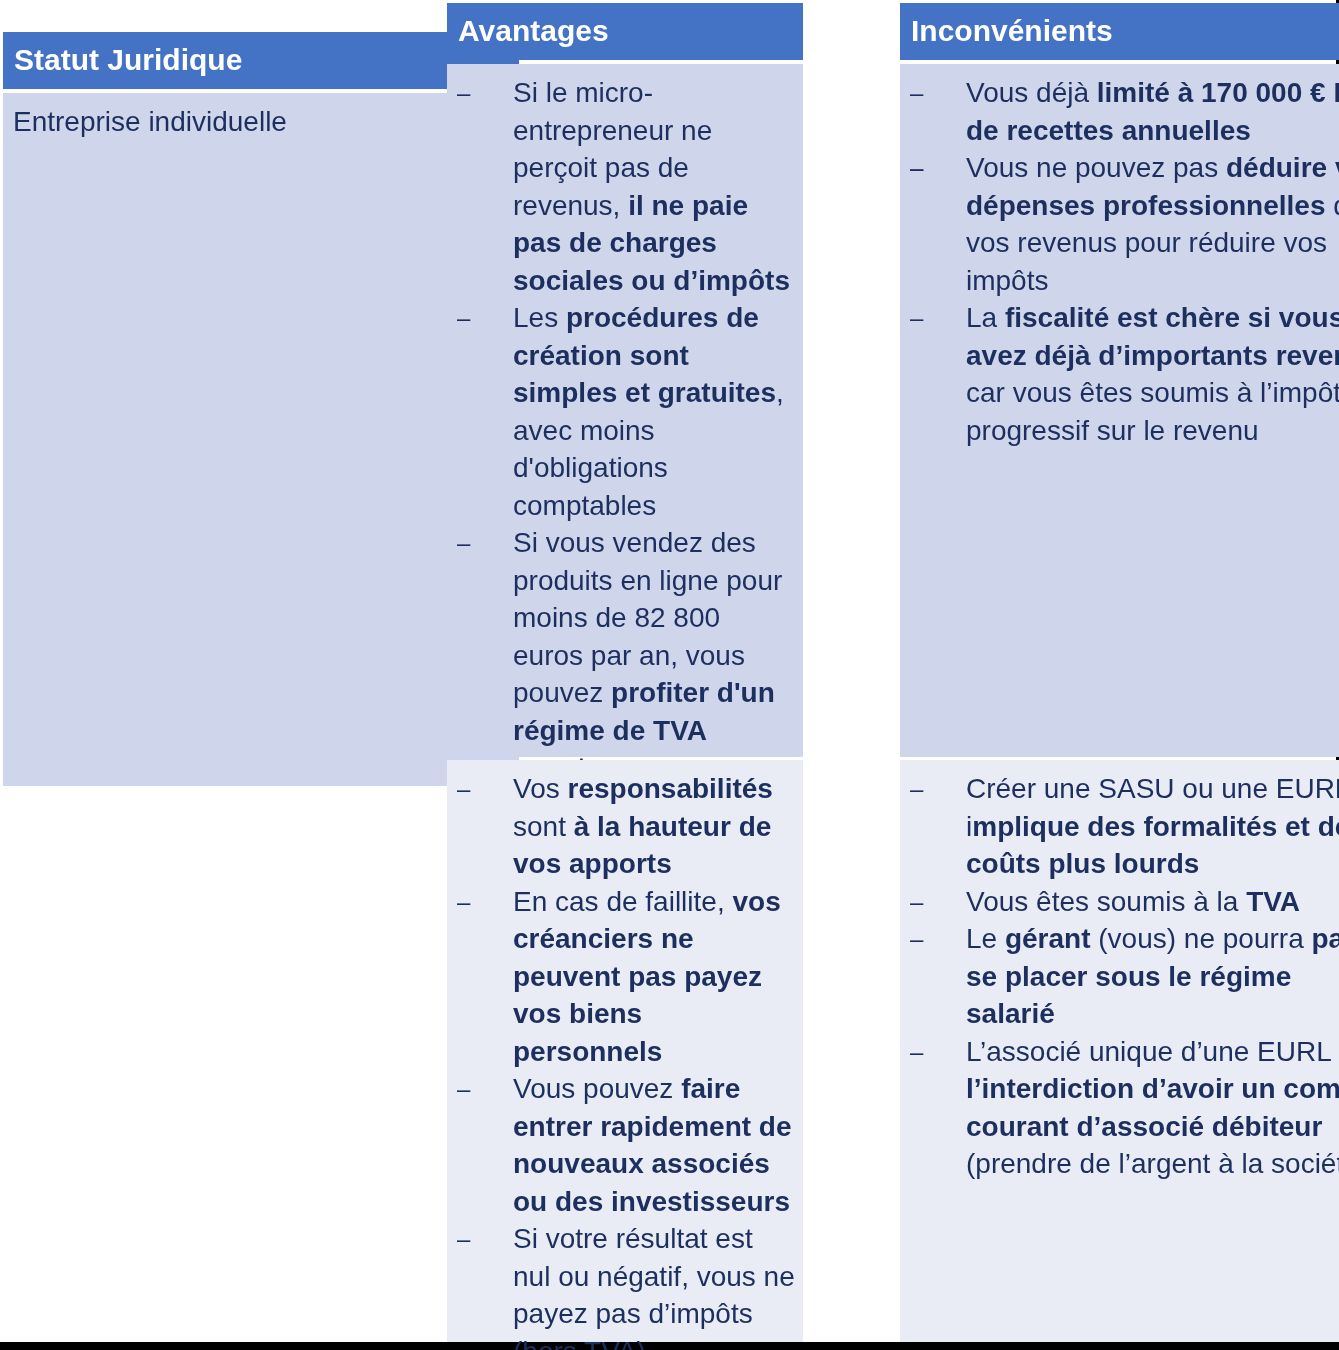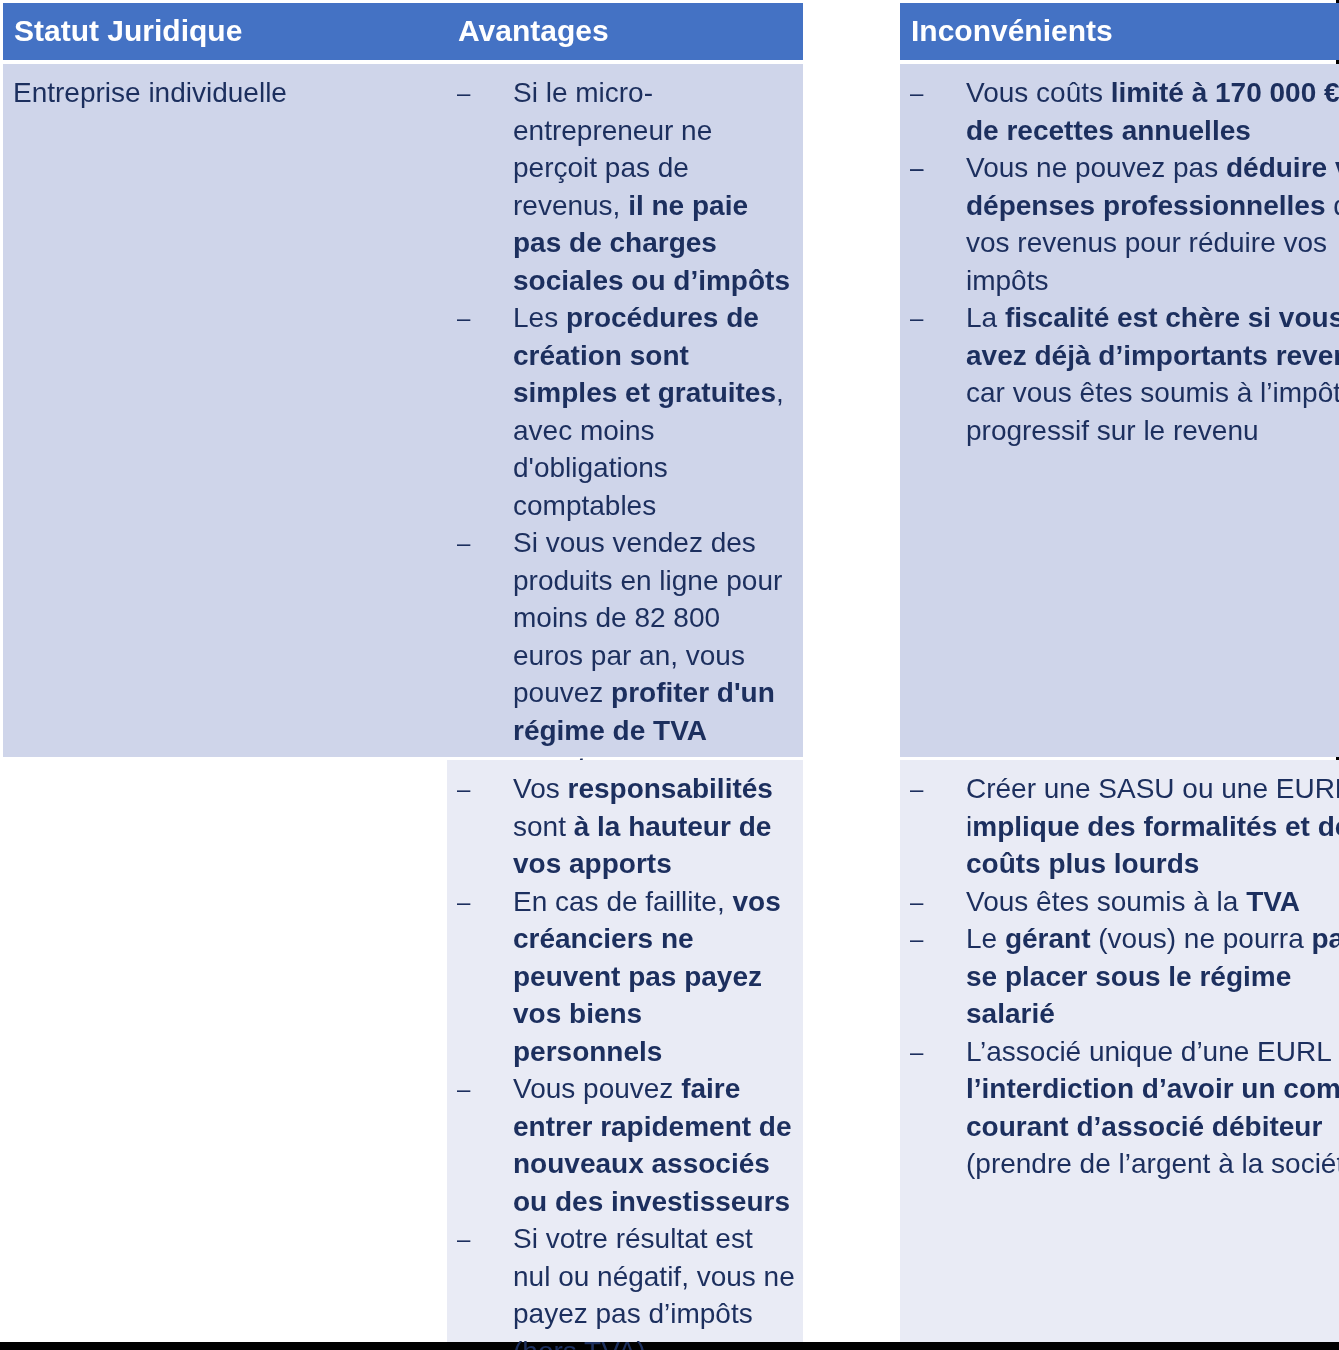--- a/index.html
+++ b/index.html
@@ -2,21 +2,21 @@
 <html><head>
 <meta charset="utf-8">
 <style>
   html,body{margin:0;padding:0;}
   body{width:1339px;height:1350px;background:#000;position:relative;overflow:hidden;font-family:"Liberation Sans",sans-serif;}
   .table{position:absolute;left:0;top:0;width:1336px;height:1342px;background:#fff;}
   .cell{position:absolute;box-sizing:border-box;color:#1c2f5e;font-size:28px;line-height:37.5px;}
   .hdr{background:#4472c4;color:#fff;font-weight:bold;font-size:30px;top:3px;height:57px;padding:12px 0 0 11px;line-height:32px;}
   .r1{background:#cfd5ea;top:64px;height:693px;}
   .r2{background:#e9ebf5;top:760px;height:582px;}
-  .c0{left:3px;width:516px;}
+  .c0{left:3px;width:516px;margin-top:29px;}
   .c1{left:447px;width:356px;}
   .c2{left:900px;width:494px;}
   .statut{padding:10px 0 0 10px;}
   ul.items{list-style:none;margin:0;padding:10px 0 0 0;}
   ul.items li{position:relative;padding-left:66px;padding-right:8px;}
   .dash{position:absolute;left:10px;top:0;font-size:24px;}
   b{font-weight:bold;}
 </style>
 </head>
 <body>
@@ -29,21 +29,21 @@
   <div class="cell r1 c0 statut">Entreprise individuelle</div>
   <div class="cell r1 c1">
       <ul class="items">
         <li><span class="dash">–</span><span>Si le micro-entrepreneur ne perçoit pas de revenus, </span><b>il ne paie pas de charges sociales ou d’impôts</b></li>
         <li><span class="dash">–</span><span>Les </span><b>procédures de création sont simples et gratuites</b><span>, avec moins d'obligations comptables</span></li>
         <li><span class="dash">–</span><span>Si vous vendez des produits en ligne pour moins de 82 800 euros par an, vous pouvez </span><b>profiter d'un régime de TVA avantageux</b></li>
       </ul>
     </div>
   <div class="cell r1 c2">
       <ul class="items">
-        <li><span class="dash">–</span><span>Vous coûts </span><b>limité à 170 000 € HT de recettes annuelles</b></li>
+        <li><span class="dash">–</span><span>Vous déjà </span><b>limité à 170 000 € HT de recettes annuelles</b></li>
         <li><span class="dash">–</span></li>
         <li><span class="dash">–</span><span>Vous ne pouvez pas </span><b>déduire vos dépenses professionnelles</b><span> de vos revenus pour réduire vos impôts</span></li>
         <li><span class="dash">–</span><span>La </span><b>fiscalité est chère si vous avez déjà d’importants revenus</b><span> car vous êtes soumis à l’impôt progressif sur le revenu</span></li>
       </ul>
     </div>
 
   <div class="cell r2 c1">
       <ul class="items">
         <li><span class="dash">–</span><span>Vos </span><b>responsabilités</b><span> sont </span><b>à la hauteur de vos apports</b></li>
         <li><span class="dash">–</span><span>En cas de faillite, </span><b>vos créanciers ne peuvent pas payez vos biens personnels</b></li>

